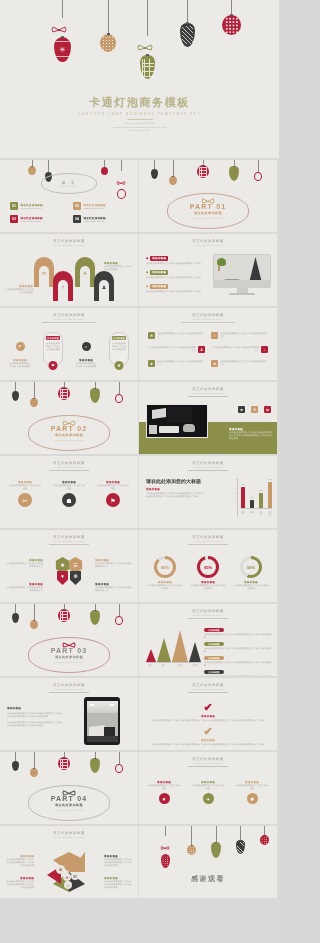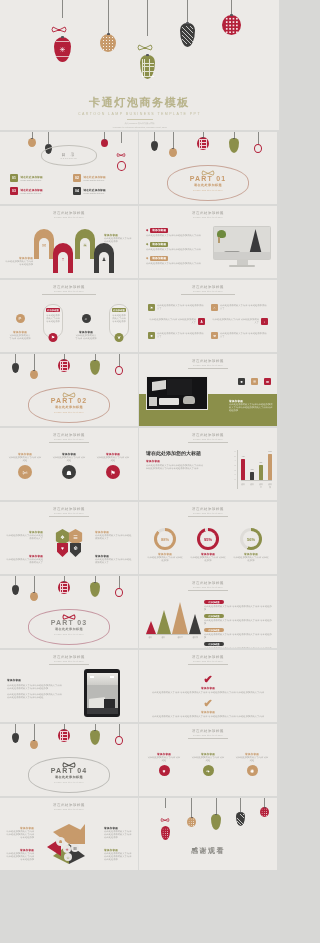--- a/index.html
+++ b/index.html
@@ -10,21 +10,21 @@
     position:relative;
   }
   .sheet { width:280px; height:943px; background:#d9d9d7; position:relative; }
   .grid { display:flex; flex-wrap:wrap; width:280px; }
   .slide {
     width:138px; height:auto; background:#eceae7;
     position:relative; overflow:hidden;
     margin:0 1px 2px 0;
   }
   .slide.full { width:279px; margin-right:1px; }
-  .s-h1 { height:130px; }
+  .s-h1 { height:158px; }
   .s-r  { height:72px; }
 
   
   .tiny { font-size:2.2px; line-height:1.45; color:#9b9a96; letter-spacing:.1px; }
   .tiny2 { font-size:1.9px; line-height:1.5; color:#a5a49f; }
   .hdr-cn { font-size:3.4px; color:#9a9892; letter-spacing:.6px; text-align:center; }
   .hdr-en { font-size:2px; color:#b3b2ad; letter-spacing:.3px; text-align:center; margin-top:1px;}
   .hdr-rule { width:54px; height:1px; background:#c6c4be; margin:2px auto 0; }
   .lbl { font-size:2.6px; font-weight:bold; letter-spacing:.2px; }
 

